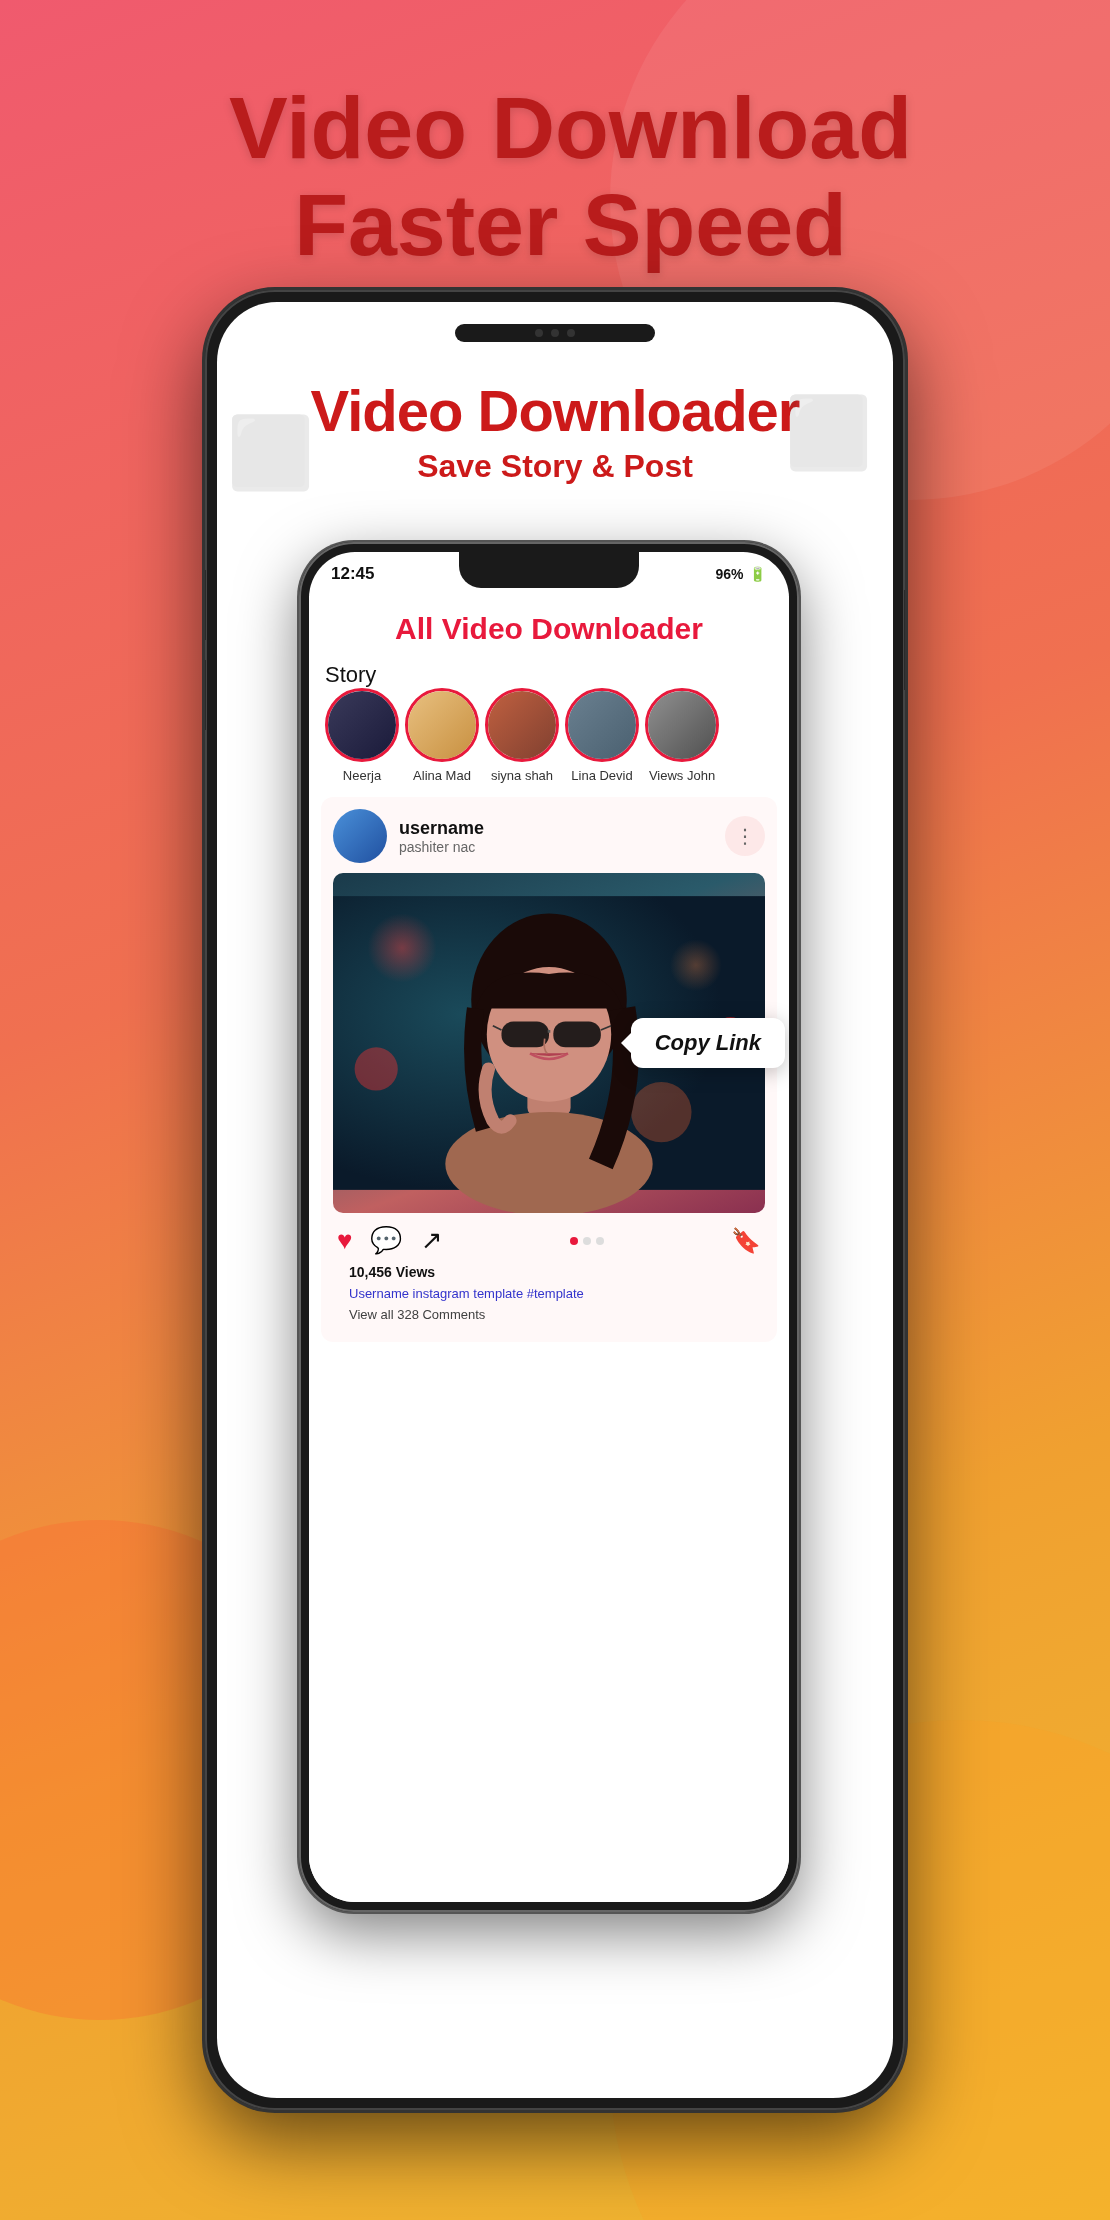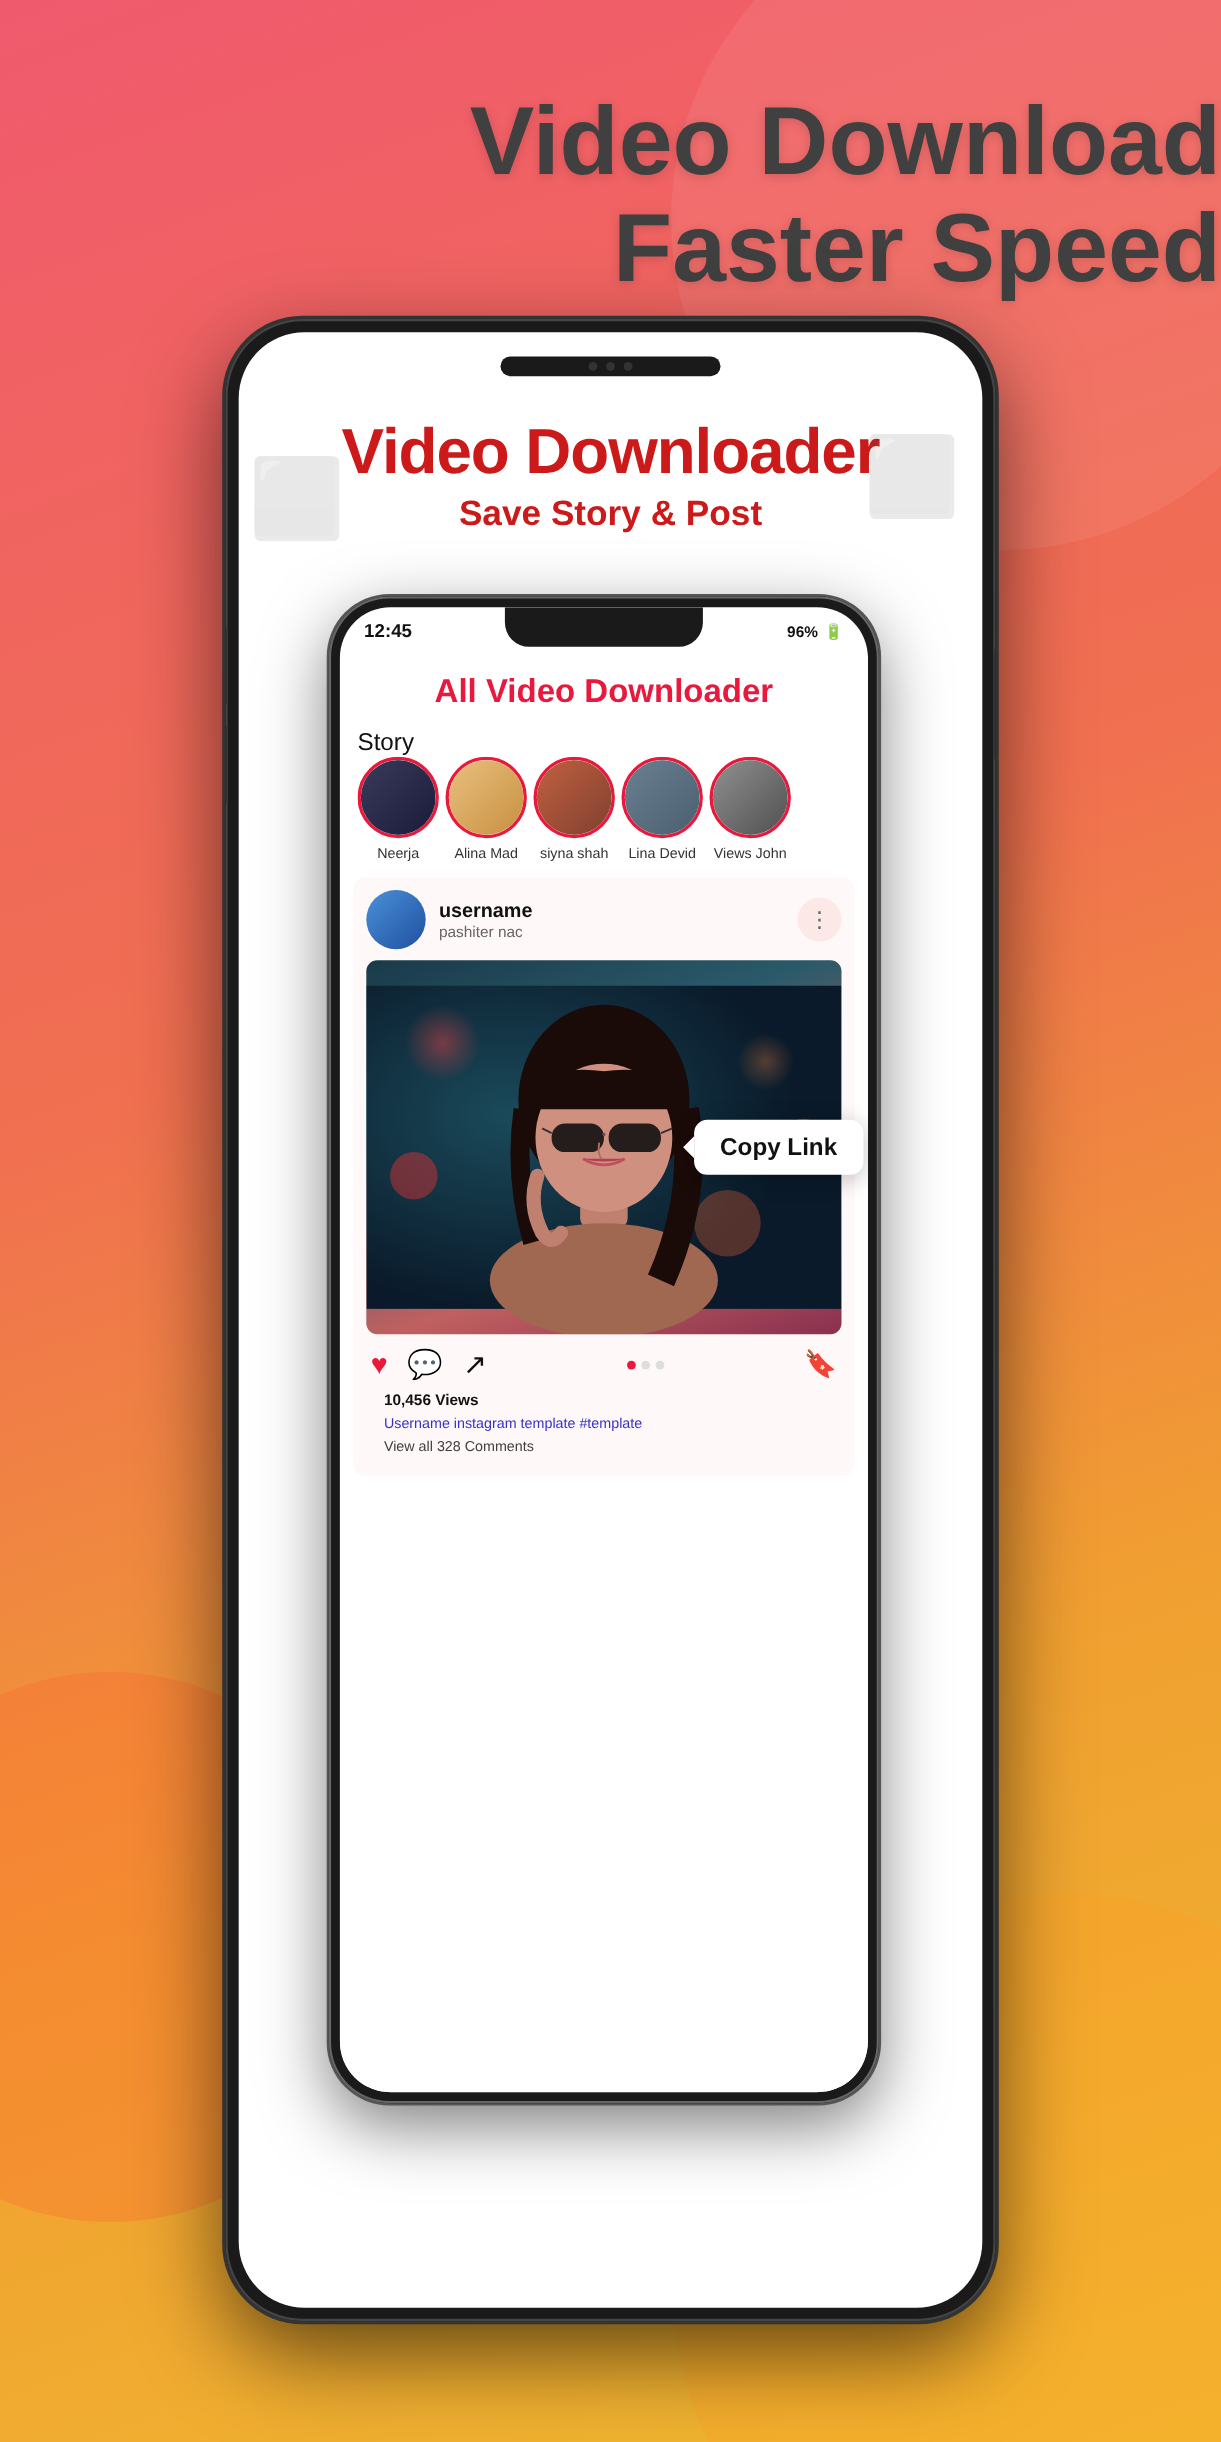--- a/index.html
+++ b/index.html
@@ -45,22 +45,22 @@
       background: rgba(255,160,30,0.25);
       bottom: -200px;
       right: -200px;
     }
 
     .header-text {
       position: absolute;
       top: 80px;
       left: 0;
       right: 0;
-      text-align: right;
-      color: #404040;
+      text-align: center;
+      color: #b91c1c;
       z-index: 10;
       margin-left: 31px;
     }
 
     .header-title {
       font-size: 88px;
       font-weight: 700;
       line-height: 1.1;
       text-shadow: 0 2px 10px rgba(0,0,0,0.15);
     }
@@ -602,21 +602,21 @@
             <div class="post-section">
               <div class="post-header">
                 <div class="post-avatar"></div>
                 <div class="post-user-info">
                   <div class="post-username">username</div>
                   <div class="post-subtitle">pashiter nac</div>
                 </div>
                 <div class="post-menu-btn">⋮</div>
               </div>
 
-              <div style="position: relative;">
+              <div style="position: relative; font-style: italic;">
                 <div class="post-image">
 
                   <svg class="face-svg" viewBox="0 0 500 340" xmlns="http://www.w3.org/2000/svg">
 
                     <defs>
                       <radialGradient id="bg1" cx="30%" cy="40%" r="60%">
                         <stop offset="0%" stop-color="#1a4a5a"></stop>
                         <stop offset="100%" stop-color="#0a1a2a"></stop>
                       </radialGradient>
                       <radialGradient id="bokeh1" cx="50%" cy="50%" r="50%">

